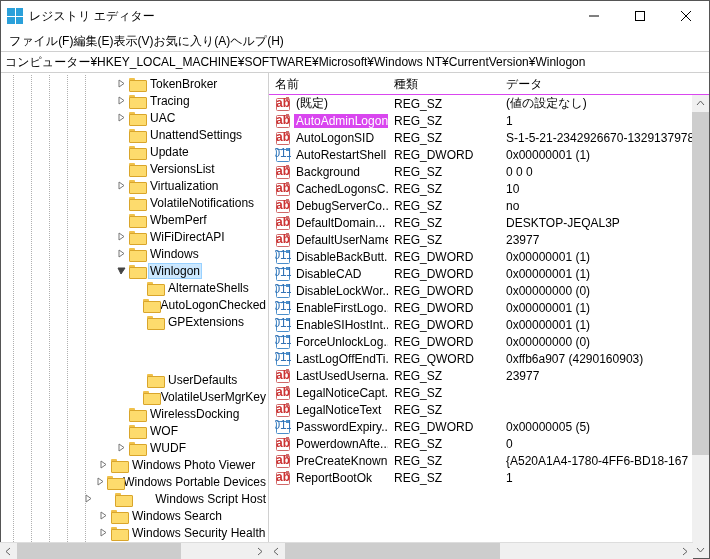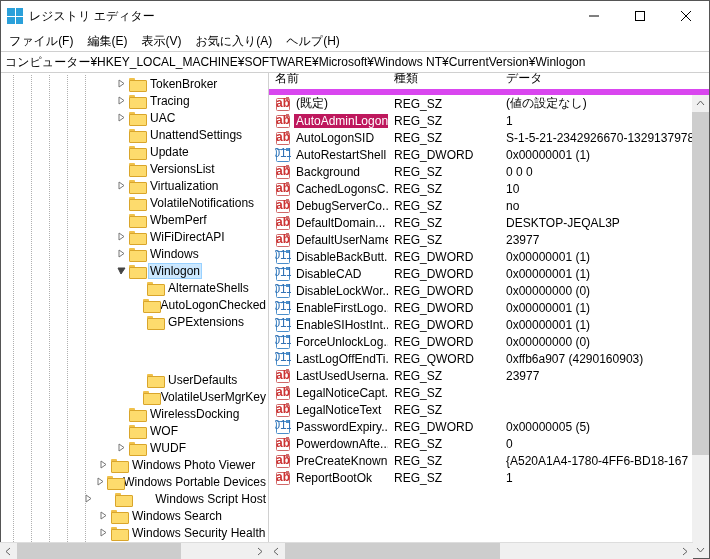--- a/index.html
+++ b/index.html
@@ -4,45 +4,45 @@
 <style>
 *{box-sizing:border-box;margin:0;padding:0;font-family:"Yu Gothic UI","Meiryo",sans-serif;font-size:12px;color:#000;user-select:none}
 body{width:710px;height:559px;background:#fff;display:flex;flex-direction:column;border:1px solid #555;overflow:hidden}
 .titlebar{height:30px;display:flex;align-items:center;padding-left:6px;background:#fff}
 .titlebar .app-icon{width:16px;height:16px;margin-right:6px;display:grid;grid-template-columns:1fr 1fr;grid-template-rows:1fr 1fr;gap:1px}
 .titlebar .app-icon span{background:#2aa0da}
 .titlebar .title{flex:0 0 auto;font-size:12px}
 .titlebar .spacer{flex:1}
 .sysbtn{width:46px;height:30px;display:flex;align-items:center;justify-content:center}
 .sysbtn svg{width:10px;height:10px;stroke:#000;stroke-width:1;fill:none}
-.menubar{height:20px;display:flex;gap:14px;padding:0 8px;align-items:center;background:#fff;border-bottom:0}
+.menubar{height:20px;display:flex;padding:0 8px;align-items:center;background:#fff;border-bottom:0}
 .menubar span{font-size:12px}
 .addrbar{height:22px;background:#fff;border-top:1px solid #d0d0d0;border-bottom:1px solid #d0d0d0;display:flex;align-items:center;padding:0 4px}
 .addrbar span{font-size:12px;white-space:nowrap;overflow:hidden}
 .panes{flex:1;display:flex;min-height:0}
 .tree{width:268px;flex:0 0 268px;overflow:hidden;border-right:1px solid #d0d0d0;position:relative;padding-top:2px}
 .tree-inner{position:relative;height:100%;overflow:hidden}
 .tree-row{height:17px;display:flex;align-items:center;white-space:nowrap}
 .tw{display:inline-flex;width:16px;height:16px;align-items:center;justify-content:center}
 .tw svg{width:9px;height:9px}
 .folder{width:16px;height:13px;margin-right:3px;display:inline-block;position:relative}
 .folder::before{content:"";position:absolute;top:1px;left:0;width:6px;height:3px;background:#f0c14b;border-radius:1px 1px 0 0}
 .folder::after{content:"";position:absolute;top:3px;left:0;width:16px;height:10px;background:#fddb6d;border:1px solid #d9a52b;border-radius:1px}
 .tree-label{padding:0 2px}
 .tree-label.sel{background:#cce8ff;border:1px solid #99d1ff;padding:0 1px}
 .list{flex:1;display:flex;flex-direction:column;min-width:0;overflow:hidden;position:relative}
-.list-header{height:22px;display:flex;align-items:flex-end;border-bottom:6px solid #d946ef;background:#fff}
+.list-header{height:22px;display:flex;align-items:flex-start;border-bottom:1px solid #d946ef;background:#fff}
 .list-header .col{padding-left:6px;font-size:12px;height:22px;display:flex;align-items:center}
 .list-body{flex:1;overflow:hidden}
 .lrow{height:17px;display:flex;align-items:center}
 .lcell{padding-left:6px;overflow:hidden;white-space:nowrap;text-overflow:ellipsis;display:flex;align-items:center}
 .vicon{width:16px;height:16px;margin-right:3px;display:inline-flex;align-items:center;justify-content:center;flex:0 0 16px}
 .vicon svg{width:16px;height:16px}
 .name-text{padding:0 2px}
-.name-text.sel{background:#be185d;color:#fff;padding:0 2px}
+.name-text.sel{background:#d946ef;color:#fff;padding:0 2px}
 .col-name{width:119px;flex:0 0 119px}
 .col-type{width:112px;flex:0 0 112px}
 .col-data{flex:1;min-width:0}
 .hscroll{height:17px;background:#f0f0f0;display:flex;align-items:center;border-top:1px solid #ddd}
 .hscroll .arrow-btn{width:17px;height:17px;background:#f0f0f0;display:flex;align-items:center;justify-content:center}
 .hscroll .track{flex:1;height:17px;position:relative;background:#f0f0f0}
 .hscroll .thumb{position:absolute;top:0;height:17px;background:#cdcdcd}
 .vsb{position:absolute;right:0;top:22px;bottom:0;width:17px;background:#f0f0f0;display:flex;flex-direction:column}
 .vsb .arrow-btn{width:17px;height:17px;display:flex;align-items:center;justify-content:center}
 .vsb .vtrack{flex:1;position:relative}

